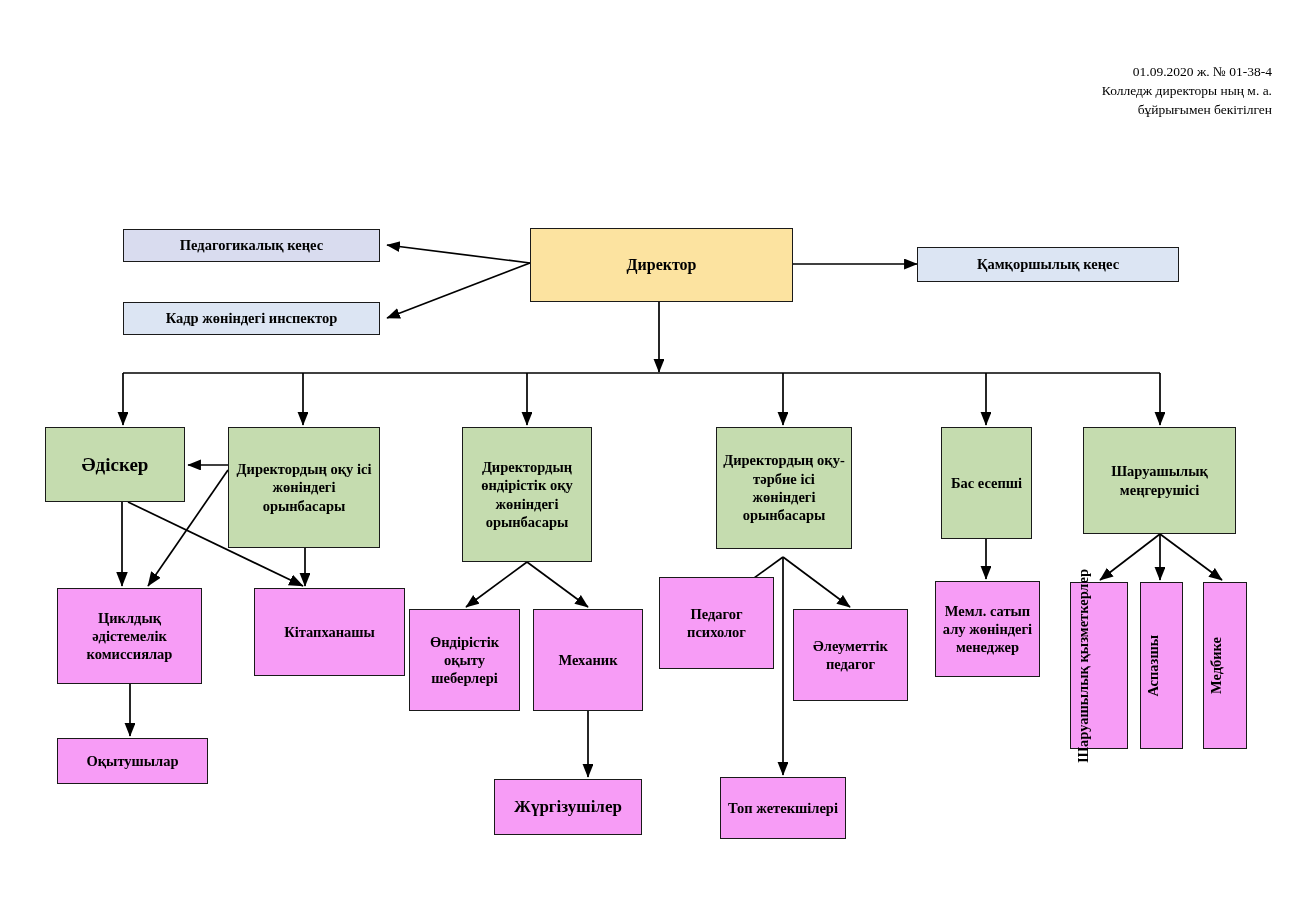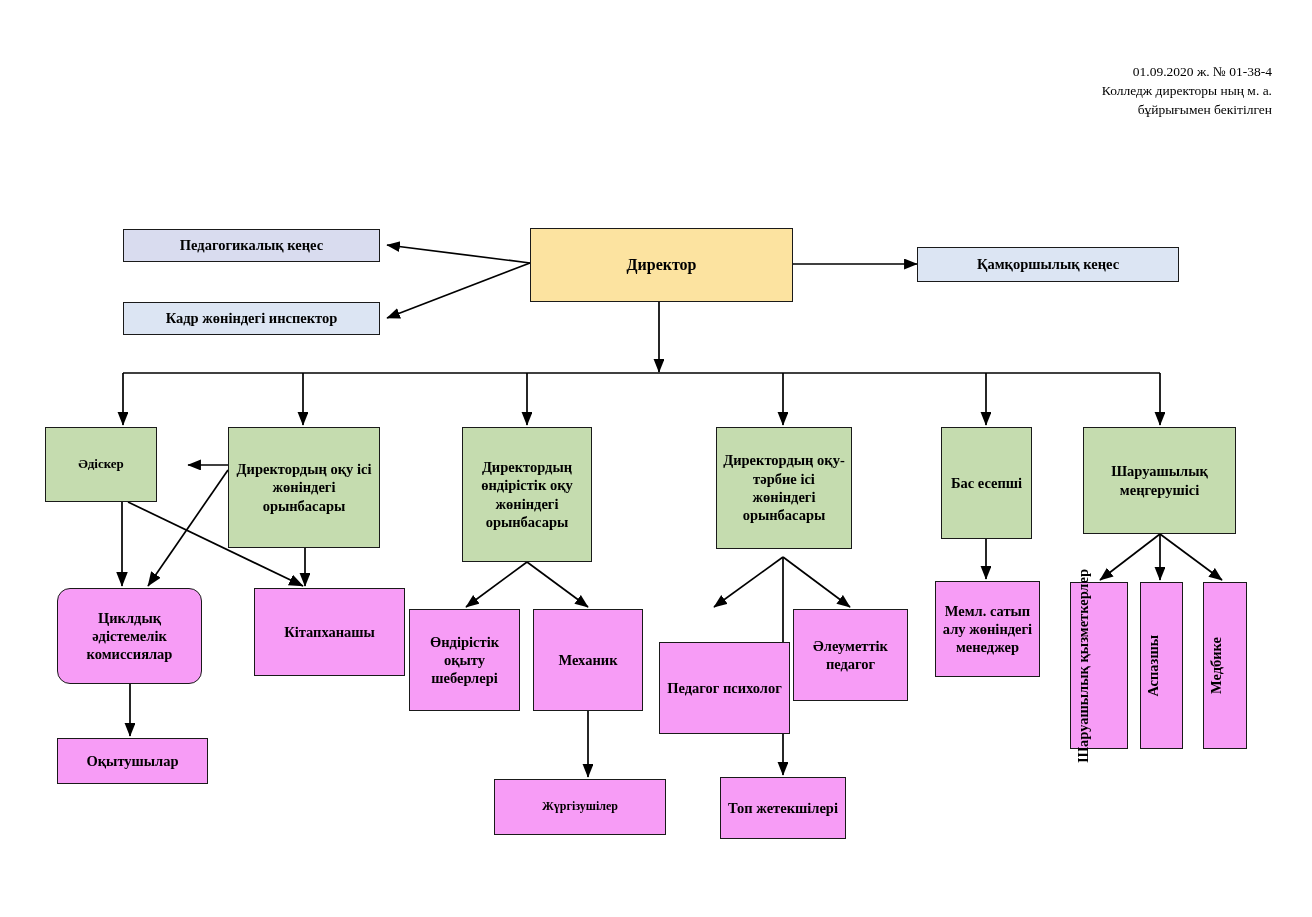--- a/index.html
+++ b/index.html
@@ -154,21 +154,21 @@
   </div>
 
   <div class="node n-blue" style="left:123px; top:302px; width:257px; height:33px; font-size:14.5px;">
     <span class="lbl">Кадр жөніндегі инспектор</span>
   </div>
 
   <div class="node n-blue" style="left:917px; top:247px; width:262px; height:35px; font-size:14.5px;">
     <span class="lbl">Қамқоршылық кеңес</span>
   </div>
 
-  <div class="node n-green" style="left:45px; top:427px; width:112px; height:75px; font-size:13px;">
+  <div class="node n-green" style="left:45px; top:427px; width:140px; height:75px; font-size:19px;">
     <span class="lbl">Әдіскер</span>
   </div>
 
   <div class="node n-green" style="left:228px; top:427px; width:152px; height:121px; font-size:14.5px;">
     <span class="lbl">Директордың оқу ісі жөніндегі орынбасары</span>
   </div>
 
   <div class="node n-green" style="left:462px; top:427px; width:130px; height:135px; font-size:14.5px;">
     <span class="lbl">Директордың өндірістік оқу жөніндегі орынбасары</span>
   </div>
@@ -178,45 +178,45 @@
   </div>
 
   <div class="node n-green" style="left:941px; top:427px; width:91px; height:112px; font-size:14.5px;">
     <span class="lbl">Бас есепші</span>
   </div>
 
   <div class="node n-green" style="left:1083px; top:427px; width:153px; height:107px; font-size:14.5px;">
     <span class="lbl">Шаруашылық меңгерушісі</span>
   </div>
 
-  <div class="node n-pink" style="left:57px; top:588px; width:145px; height:96px; font-size:14.5px;border-radius:13px;">
+  <div class="node n-pink" style="left:57px; top:588px; width:145px; height:96px; font-size:14.5px;">
     <span class="lbl">Циклдық әдістемелік комиссиялар</span>
   </div>
 
   <div class="node n-pink" style="left:230px; top:588px; width:151px; height:88px; font-size:14.5px;margin-left:24px;">
     <span class="lbl">Кітапханашы</span>
   </div>
 
   <div class="node n-pink" style="left:57px; top:738px; width:151px; height:46px; font-size:14.5px;text-align:center;">
     <span class="lbl">Оқытушылар</span>
   </div>
 
   <div class="node n-pink" style="left:409px; top:609px; width:111px; height:102px; font-size:14.5px;">
     <span class="lbl">Өндірістік оқыту шеберлері</span>
   </div>
 
   <div class="node n-pink" style="left:533px; top:609px; width:110px; height:102px; font-size:14.5px;">
     <span class="lbl">Механик</span>
   </div>
 
-  <div class="node n-pink" style="left:494px; top:779px; width:172px; height:56px; font-size:12px;">
+  <div class="node n-pink" style="left:494px; top:779px; width:148px; height:56px; font-size:17px;">
     <span class="lbl">Жүргізушілер</span>
   </div>
 
-  <div class="node n-pink" style="left:659px; top:642px; width:131px; height:92px; font-size:14.5px;">
+  <div class="node n-pink" style="left:659px; top:577px; width:115px; height:92px; font-size:14.5px;">
     <span class="lbl">Педагог психолог</span>
   </div>
 
   <div class="node n-pink" style="left:793px; top:609px; width:115px; height:92px; font-size:14.5px;">
     <span class="lbl">Әлеуметтік педагог</span>
   </div>
 
   <div class="node n-pink" style="left:720px; top:777px; width:126px; height:62px; font-size:14.5px;">
     <span class="lbl">Топ жетекшілері</span>
   </div>

